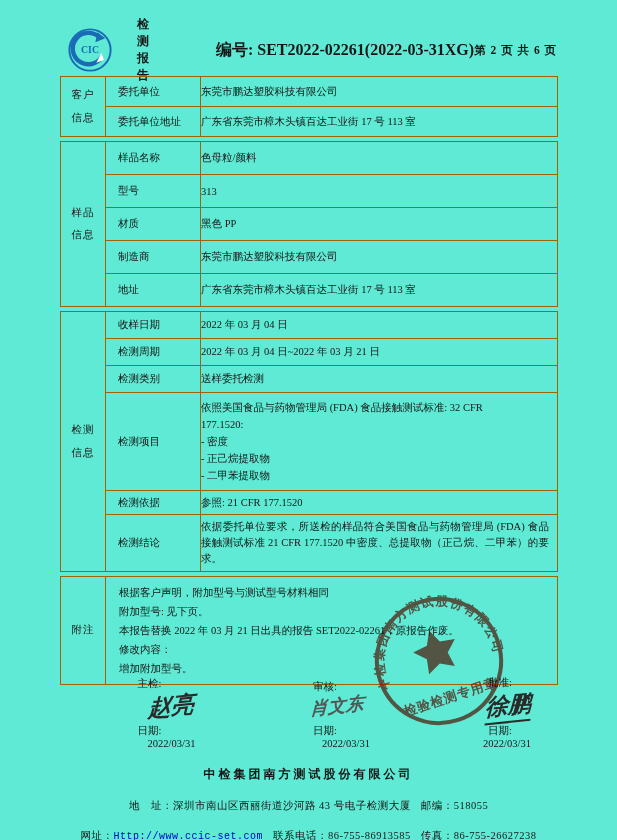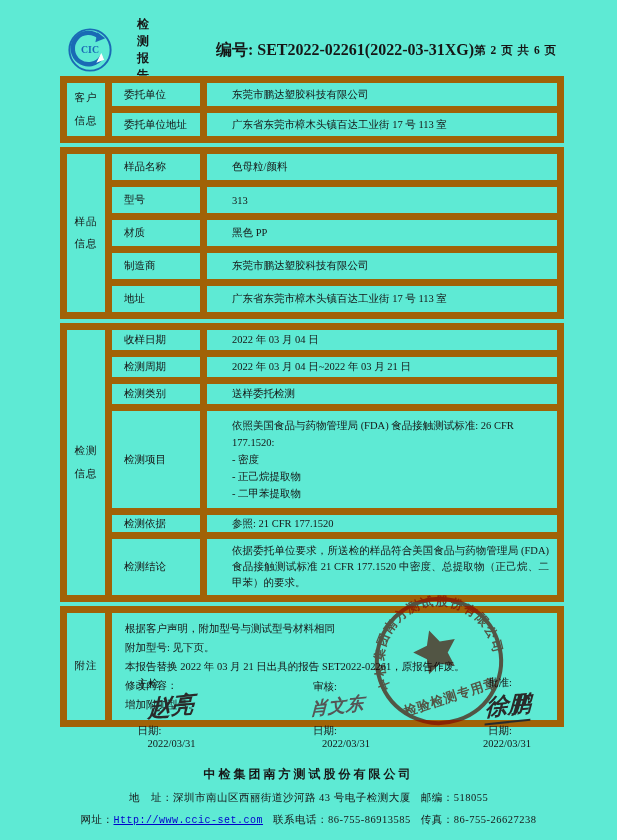--- a/index.html
+++ b/index.html
@@ -29,30 +29,30 @@
   }
   .page-info {
     font-size:11.5px; font-weight:bold; margin-left:auto; white-space:nowrap;
     letter-spacing:1px;
   }
 
   
   .tables { position:absolute; top:76px; left:60px; width:497px; }
   table.t { border-collapse:collapse; width:497px; table-layout:fixed; margin-bottom:4px; }
   table.t td {
-    border:7px solid #a16207;
+    border:1px solid #a16207;
     font-size:10.5px;
     vertical-align:middle;
     overflow:hidden;
   }
   col.c1 { width:45px; } col.c2 { width:95px; } col.c3 { width:357px; }
   td.sec { text-align:center; }
   td.sec .secw { width:2.2em; margin:0 auto; word-break:break-all; line-height:2.1; letter-spacing:1px; text-align:center; }
   td.lab { padding-left:12px; }
-  td.val { padding-left:25px; padding-right:8px; }
+  td.val { padding-left:0; padding-right:8px; }
   .t-customer tr { height:30px; }
   .t-sample tr { height:33px; }
   .t-test tr.s { height:27px; }
   .t-test tr.r-items td.val { padding-top:6px; padding-bottom:6px; }
   .t-test tr.r-items .line { line-height:17px; }
   .t-test tr.r-basis { height:24px; }
   .t-test tr.r-concl td.val {
     padding-top:4px; padding-bottom:4px; line-height:16px; text-align:justify;
   }
   .t-notes td.notesc { padding:6px 10px 6px 13px; }
@@ -79,21 +79,21 @@
 
   
   .stamp {
     position:absolute; left:368px; top:590px; width:142px; height:142px;
     pointer-events:none; opacity:0.88; mix-blend-mode:multiply; z-index:5;
   }
 
   
   .footer { position:absolute; top:766px; left:0; width:617px; text-align:center; }
   .footer-company { font-size:12px; font-weight:bold; letter-spacing:3px; }
-  .footer-line { font-size:10.5px; margin-top:8px; letter-spacing:0.5px; }
+  .footer-line { font-size:10.5px; margin-top:16px; letter-spacing:0.5px; }
   .footer-url {
     color:#0000cc; text-decoration:underline;
     font-family:"Liberation Mono","DejaVu Sans Mono",monospace;
     font-size:10px; cursor:pointer;
   }
   .fl-gap { display:inline-block; width:10px; }
 </style>
 </head>
 <body>
 
@@ -189,21 +189,21 @@
         <td class="lab">检测周期</td>
         <td class="val">2022 年 03 月 04 日~2022 年 03 月 21 日</td>
       </tr>
       <tr class="s">
         <td class="lab">检测类别</td>
         <td class="val">送样委托检测</td>
       </tr>
       <tr class="r-items">
         <td class="lab">检测项目</td>
         <td class="val">
-          <div class="line">依照美国食品与药物管理局 (FDA) 食品接触测试标准: 26 CFR</div>
+          <div class="line">依照美国食品与药物管理局 (FDA) 食品接触测试标准: 32 CFR</div>
           <div class="line">177.1520:</div>
           <div class="line">- 密度</div>
           <div class="line">- 正己烷提取物</div>
           <div class="line">- 二甲苯提取物</div>
         </td>
       </tr>
       <tr class="r-basis">
         <td class="lab">检测依据</td>
         <td class="val">参照: 21 CFR 177.1520</td>
       </tr>

